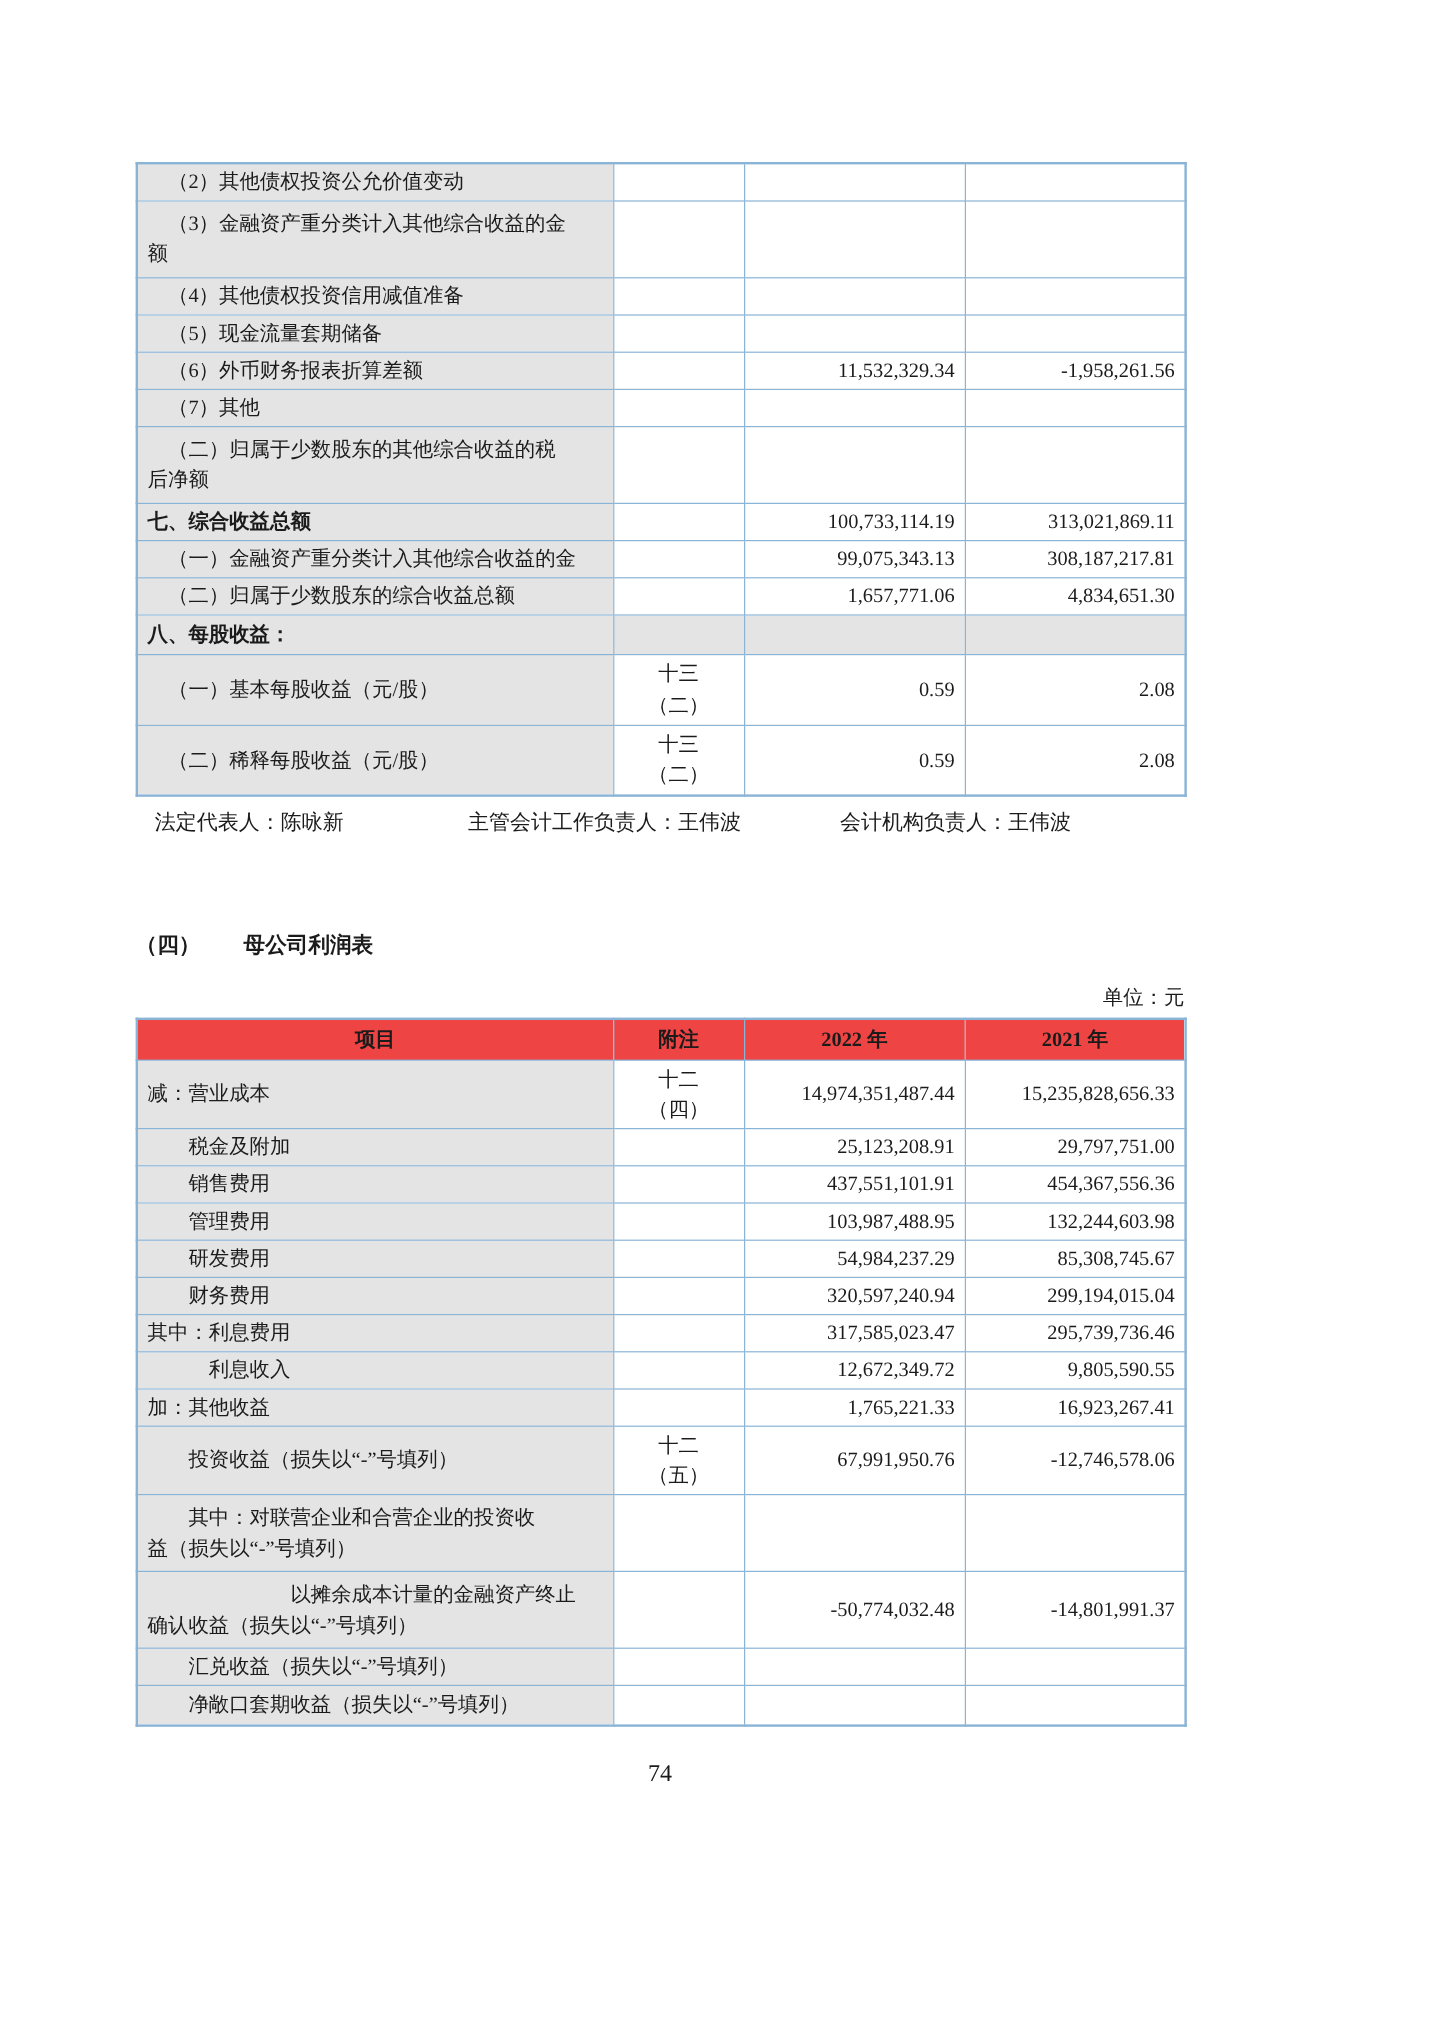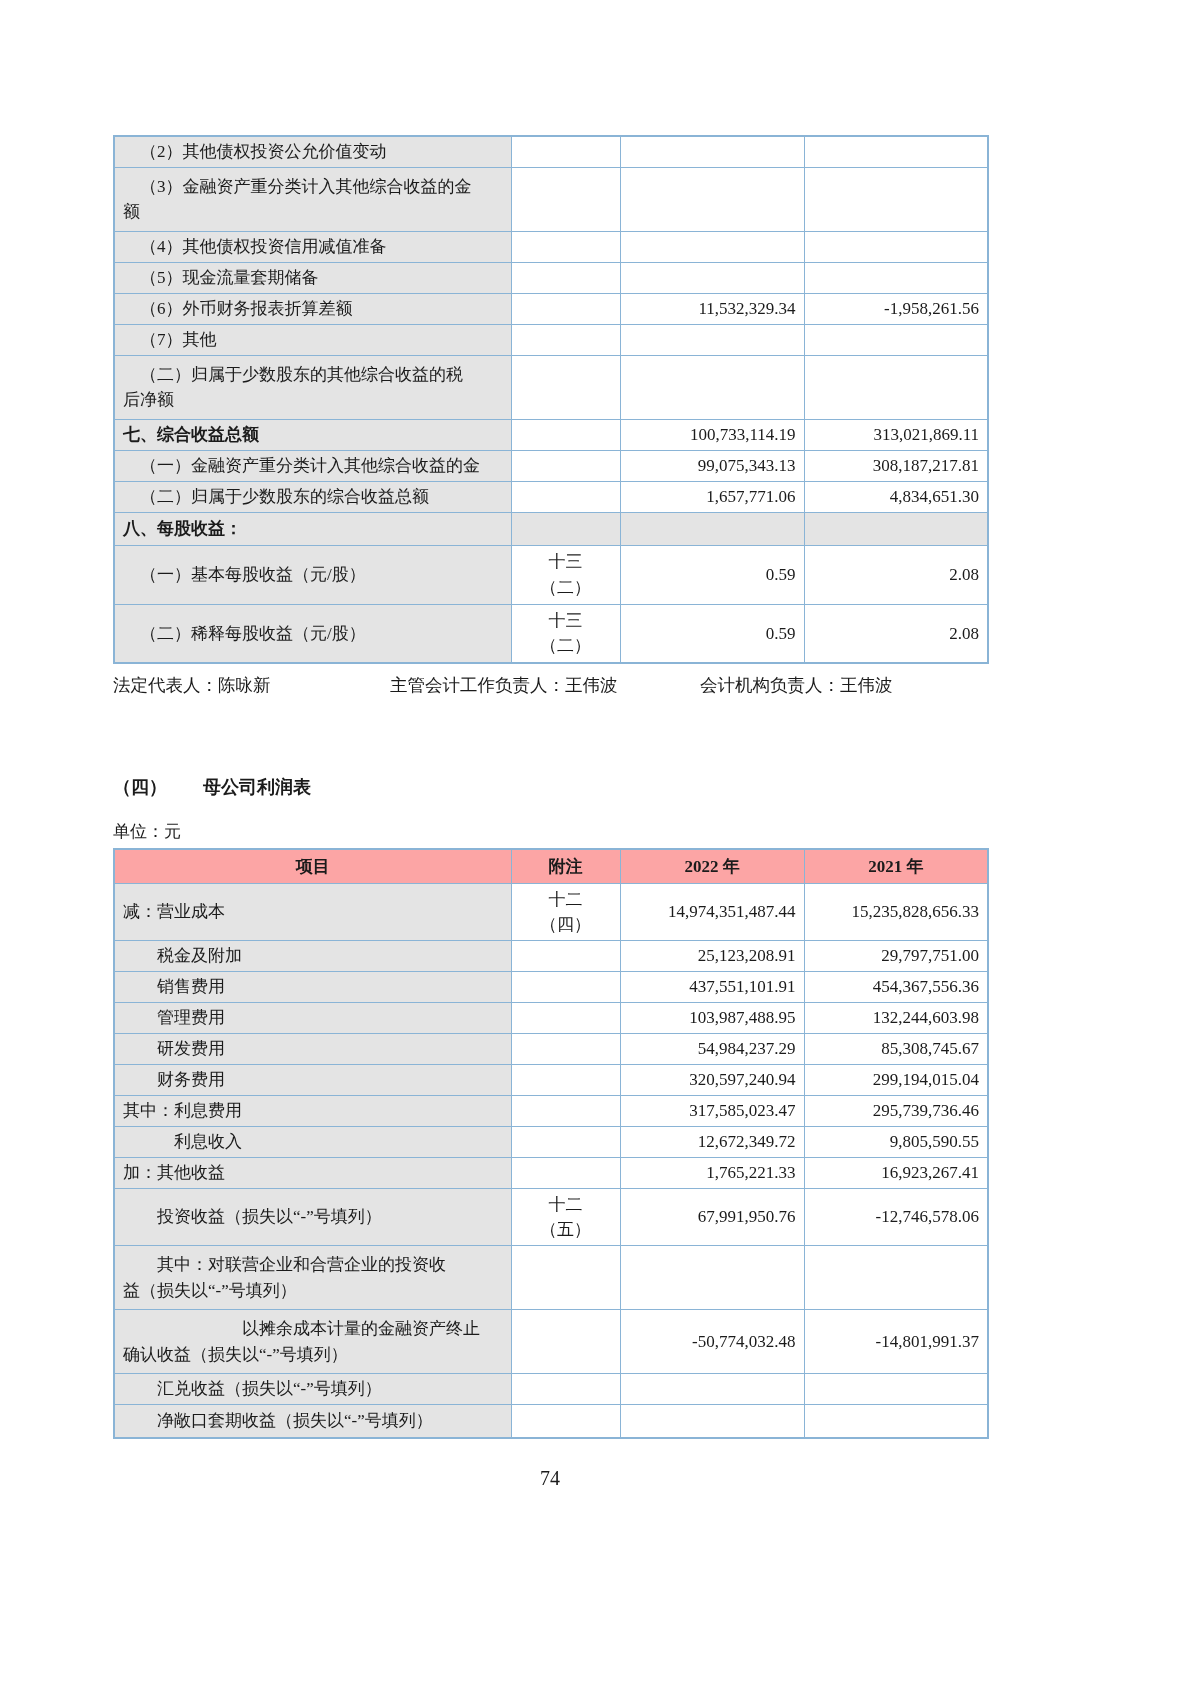--- a/index.html
+++ b/index.html
@@ -33,32 +33,32 @@
   .i2 { text-indent:2em; }
   .i3 { text-indent:3em; }
   .i7 { text-indent:7em; }
   .shade { background:#e4e4e4; }
   tr.h31 { height:31px; }
   tr.h33 { height:33px; }
   tr.h57 { height:57px; }
   tr.h59 { height:59px; }
   tr.h64 { height:64px; }
 
-  th.hd { background:#fca5a5; font-weight:bold; text-align:center; height:29px; }
+  th.hd { background:#ef4444; font-weight:bold; text-align:center; height:29px; }
 
   .sig-row { position:relative; height:26px; margin-top:9px; font-size:17.5px; }
   .sig-row span { position:absolute; top:0; white-space:nowrap; }
-  .sig-1 { left:0; }
+  .sig-1 { left:16px; }
   .sig-2 { left:277px; }
   .sig-3 { left:587px; }
 
   .section-heading { margin-top:76px; font-size:18px; font-weight:bold; }
   .section-heading .idx { margin-right:36px; }
 
-  .unit-line { margin-top:21px; text-align:left; font-size:17px; height:24px; }
+  .unit-line { margin-top:21px; text-align:right; font-size:17px; height:24px; }
 
   .tbl2-wrap { margin-top:4px; }
 
   .page-number { margin-top:28px; text-align:center; font-size:20px; }
 </style>
 </head>
 <body>
 
 <div class="page">
 

